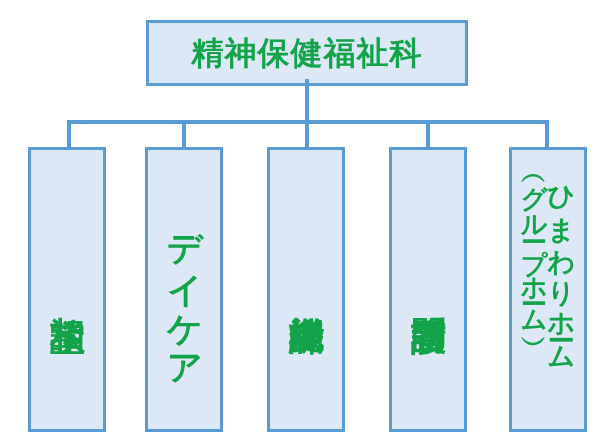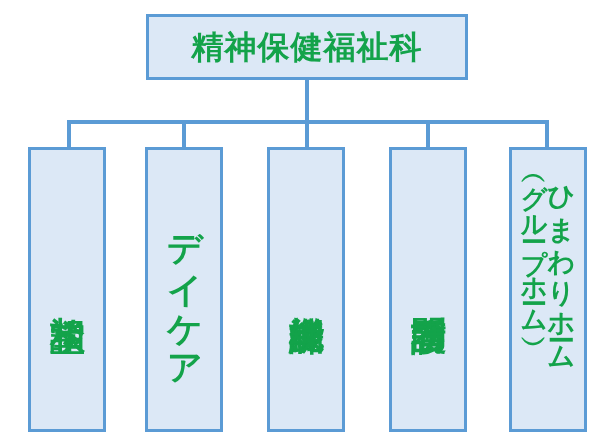--- a/index.html
+++ b/index.html
@@ -24,21 +24,21 @@
     position: absolute;
     box-sizing: border-box;
     background: #dce8f6;
     border: 3px solid #5b9bd5;
     display: flex;
     align-items: center;
     justify-content: center;
   }
   .node-root {
     left: 146px;
-    top: 14px;
+    top: 20px;
     width: 322px;
     height: 66px;
   }
   .node-root .node-label {
     font-size: 32px;
     font-weight: bold;
     color: #13a34a;
     letter-spacing: 1px;
     line-height: 1;
     white-space: nowrap;

